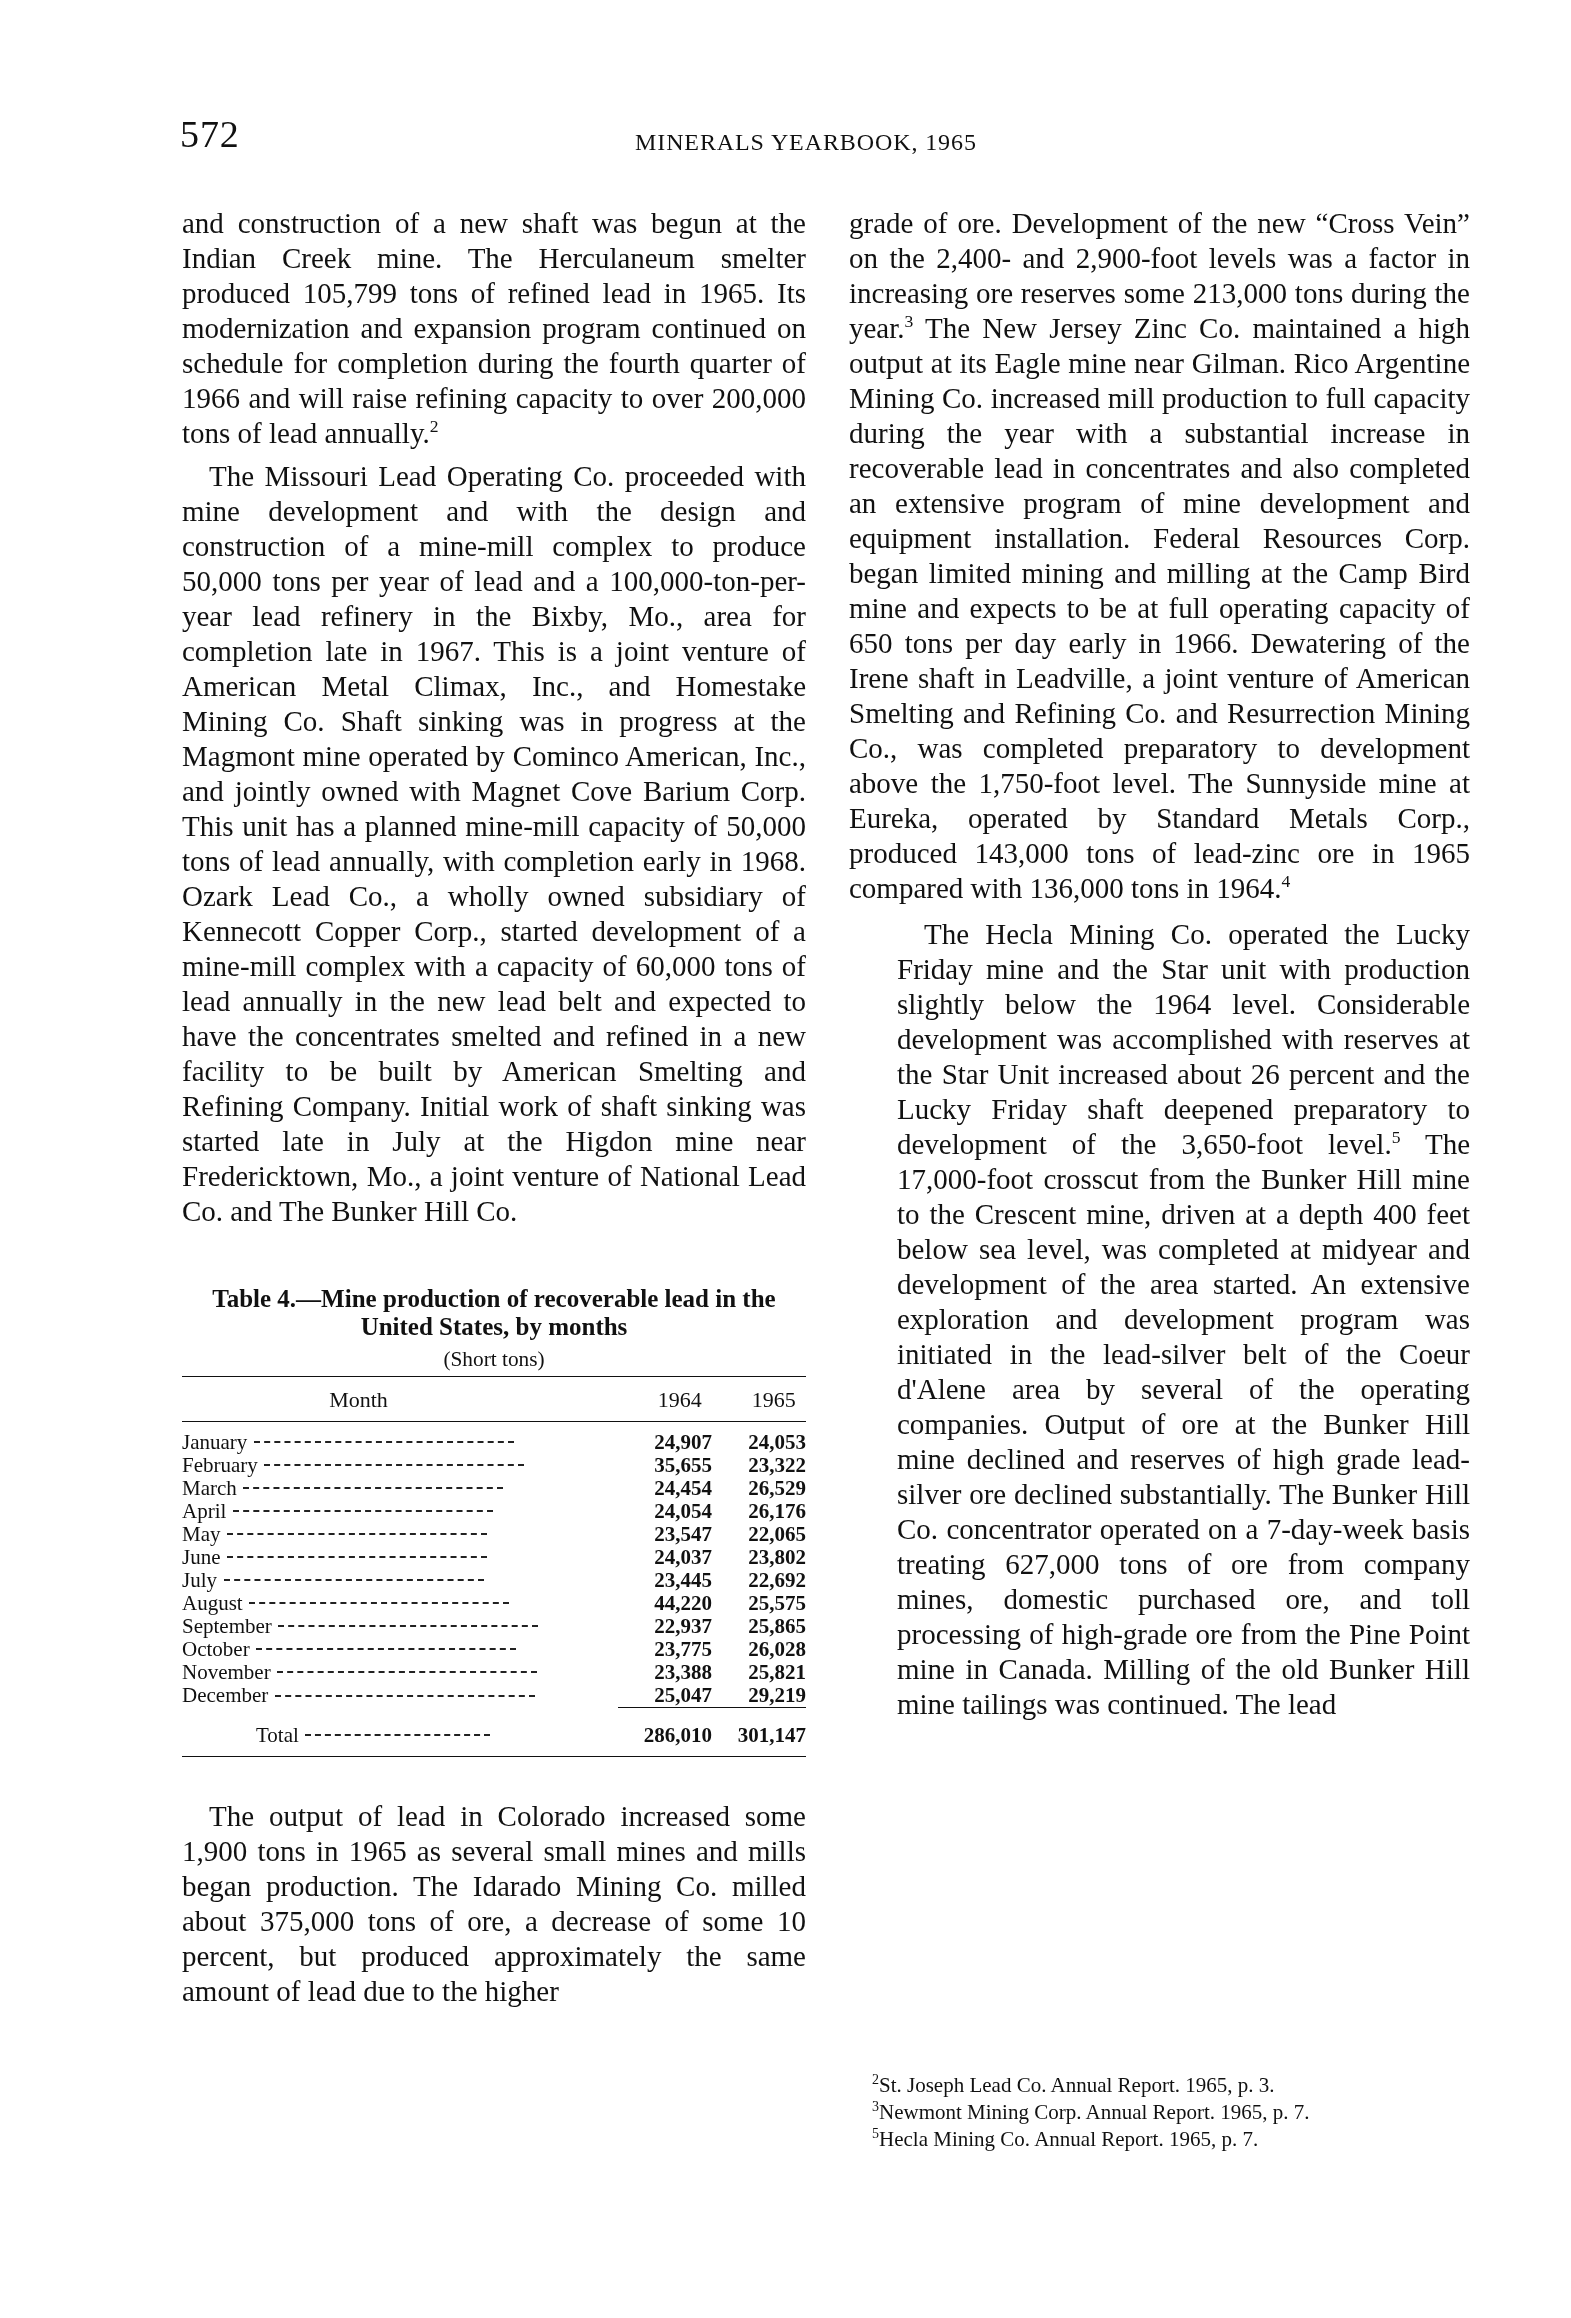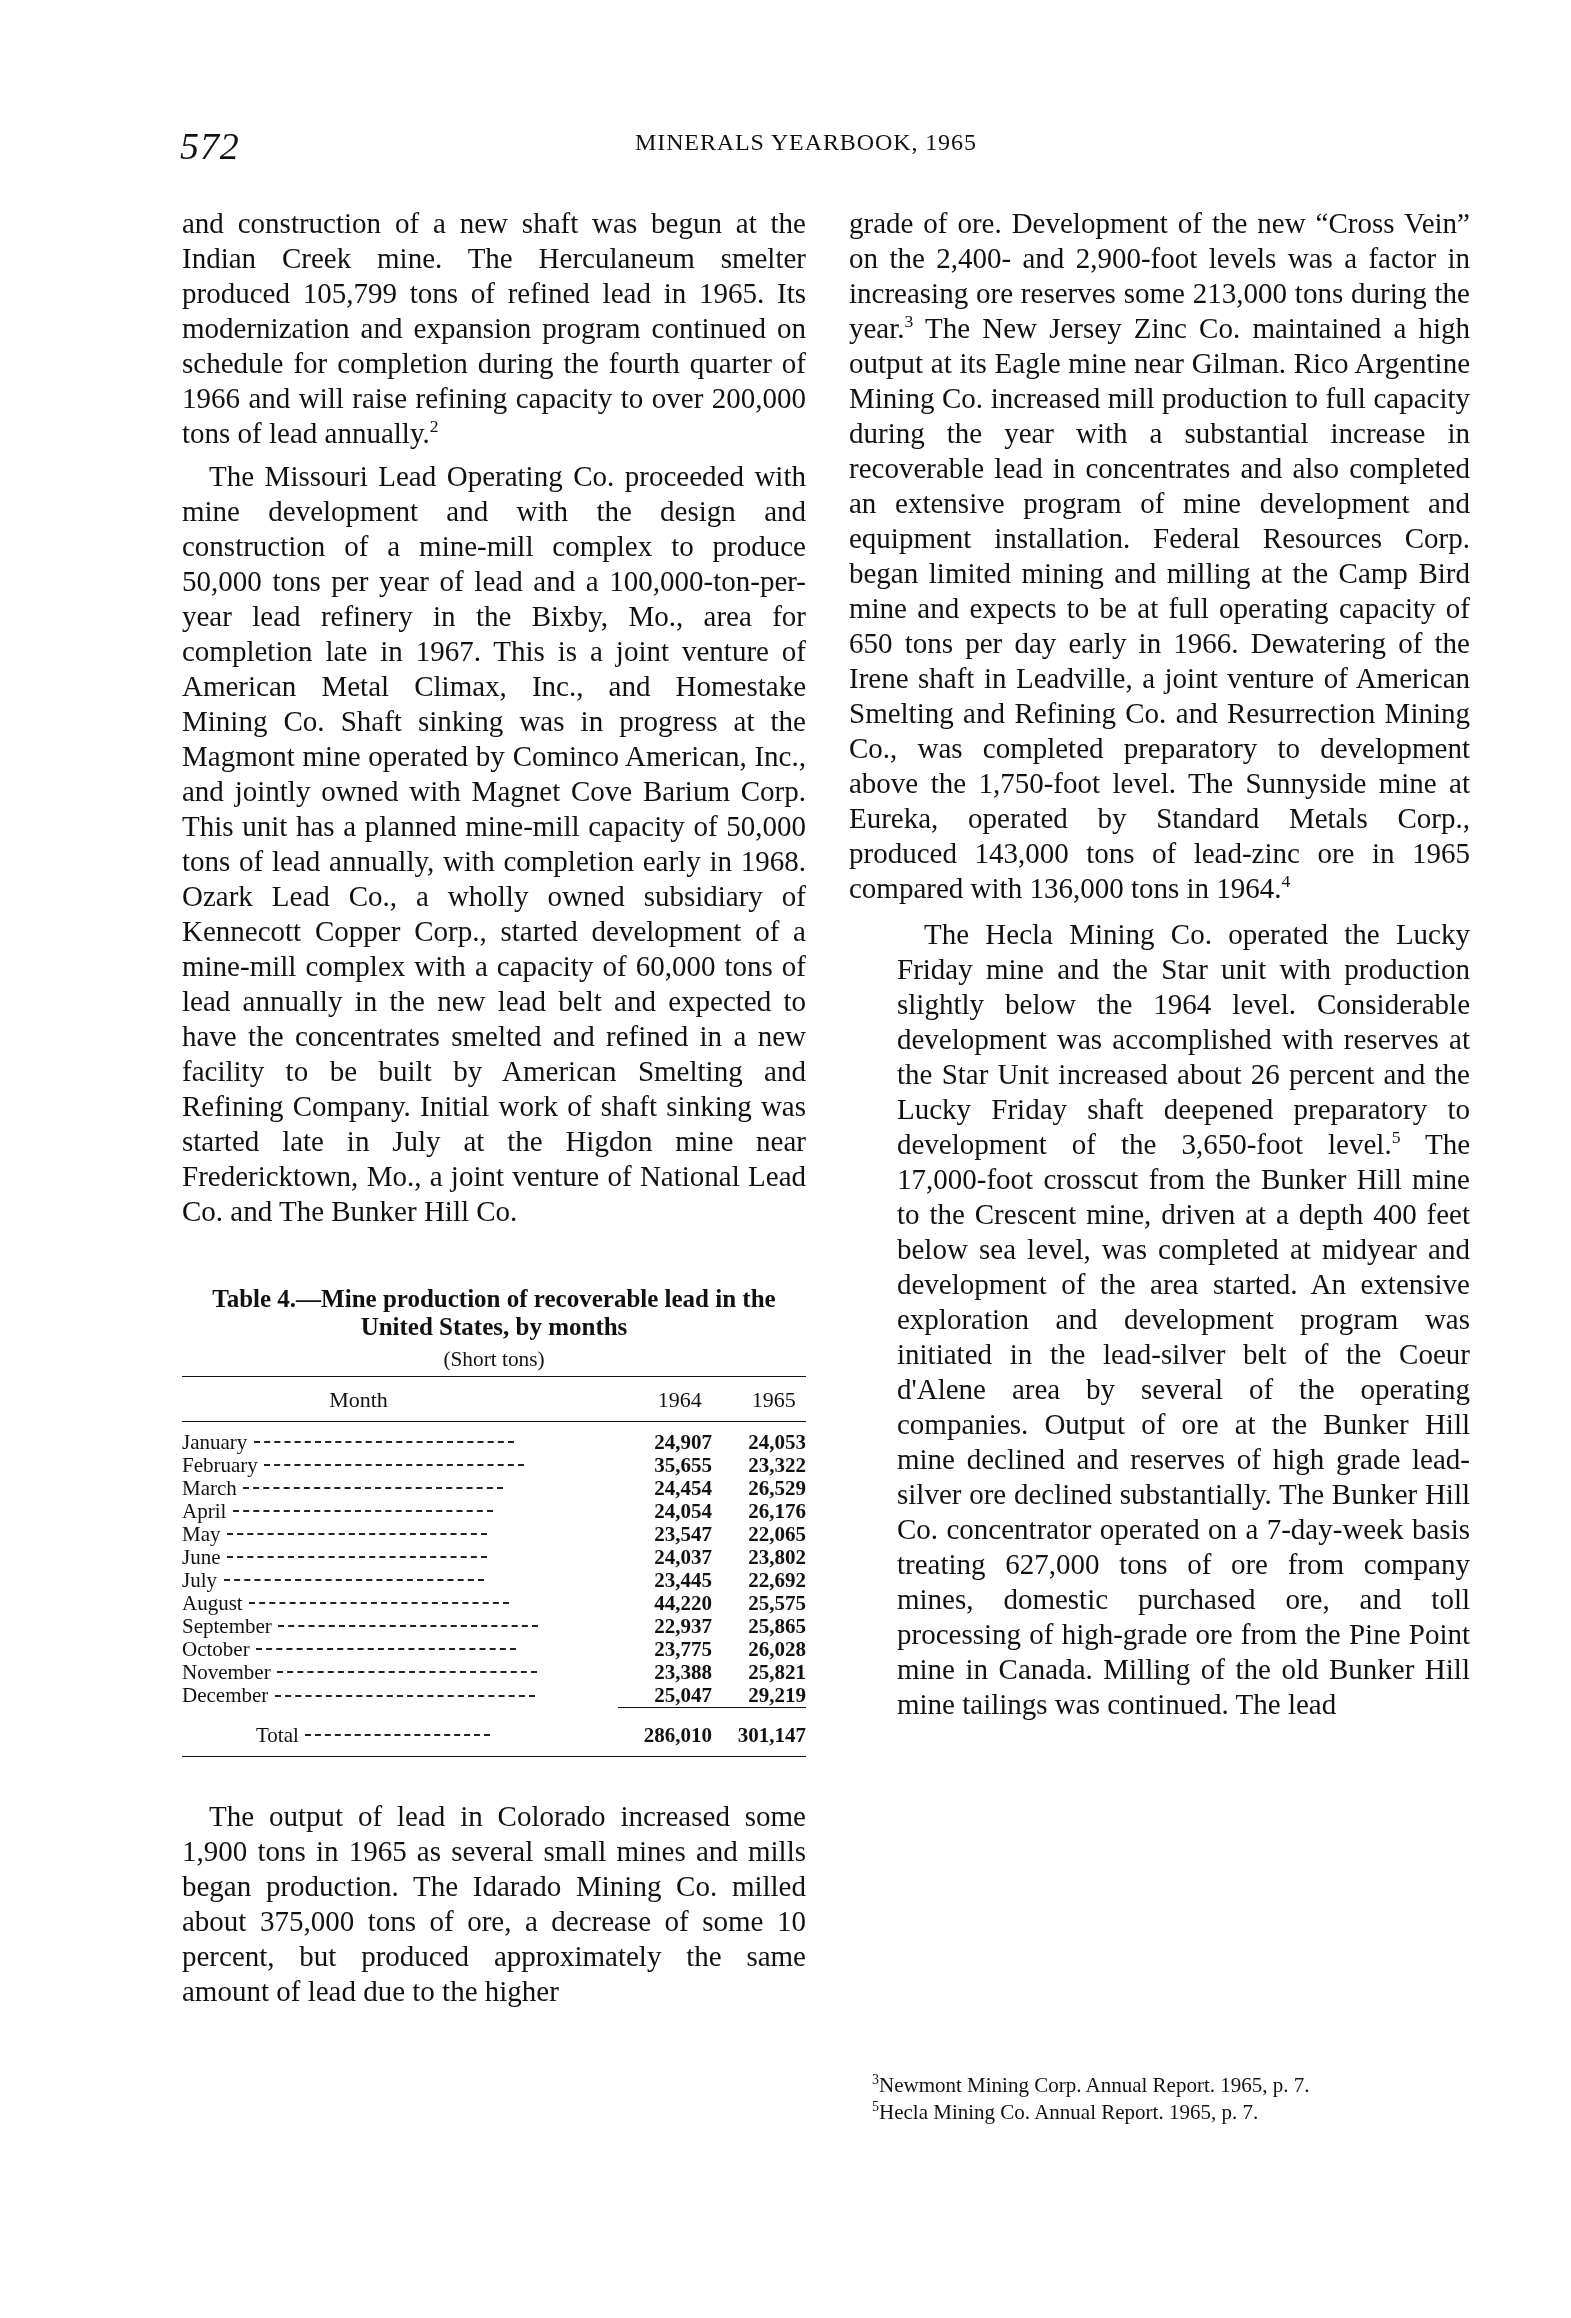--- a/index.html
+++ b/index.html
@@ -1,22 +1,22 @@
 <!DOCTYPE html>
 <html style="font-size:7.4px"><head>
 <meta charset="utf-8">
 <style>
   html, body { margin: 0; padding: 0; background: #ffffff; }
   body {
     width: 1572px; height: 2510px; position: relative; overflow: hidden;
     font-family: "Liberation Serif", "DejaVu Serif", serif; color: #111;
   }
   .page-number {
-    position: absolute; left: 180px; top: 124px;
-    font-size: 38px; letter-spacing: 0.9px; font-style: italic;
+    position: absolute; left: 180px; top: 112px;
+    font-size: 38px; letter-spacing: 0.9px;
   }
   .running-head {
     position: absolute; left: 635px; top: 129px;
     font-size: 24px; letter-spacing: 0.9px;
   }
   .col {
     position: absolute; top: 206px; width: 624px;
     font-size: 29px; line-height: 35px; text-align: justify;
     hyphens: manual;
   }
@@ -166,16 +166,17 @@
 
   <p class="para indent after-table">The output of lead in Colorado increased some 1,900 tons in 1965 as several small mines and mills began production. The Idarado Mining Co. milled about 375,000 tons of ore, a decrease of some 10 percent, but produced approximately the same amount of lead due to the higher</p>
 </div>
 
 <div class="col col-right">
   <p class="para"><span>grade of ore. Development of the new “Cross Vein” on the 2,400- and 2,900-foot levels was a factor in increasing ore reserves some 213,000 tons during the year.</span><sup>3</sup><span> The New Jersey Zinc Co. maintained a high output at its Eagle mine near Gilman. Rico Argentine Mining Co. increased mill production to full capacity during the year with a substantial increase in recoverable lead in concentrates and also completed an extensive program of mine development and equipment installation. Federal Resources Corp. began limited mining and milling at the Camp Bird mine and expects to be at full operating capacity of 650 tons per day early in 1966. Dewatering of the Irene shaft in Leadville, a joint venture of American Smelting and Refining Co. and Resurrection Mining Co., was completed preparatory to development above the 1,750-foot level. The Sunnyside mine at Eureka, operated by Standard Metals Corp., produced 143,000 tons of lead-zinc ore in 1965 compared with 136,000 tons in 1964.</span><sup>4</sup></p>
   <p class="para indent gap"><span>The Hecla Mining Co. operated the Lucky Friday mine and the Star unit with production slightly below the 1964 level. Considerable development was accomplished with reserves at the Star Unit increased about 26 percent and the Lucky Friday shaft deepened preparatory to development of the 3,650-foot level.</span><sup>5</sup><span> The 17,000-foot crosscut from the Bunker Hill mine to the Crescent mine, driven at a depth 400 feet below sea level, was completed at midyear and development of the area started. An extensive exploration and development program was initiated in the lead-silver belt of the Coeur d'Alene area by several of the operating companies. Output of ore at the Bunker Hill mine declined and reserves of high grade lead-silver ore declined substantially. The Bunker Hill Co. concentrator operated on a 7-day-week basis treating 627,000 tons of ore from company mines, domestic purchased ore, and toll processing of high-grade ore from the Pine Point mine in Canada. Milling of the old Bunker Hill mine tailings was continued. The lead</span></p>
 </div>
 
 <div class="footnotes">
+  <p class="fn"><sup>2</sup><span>St. Joseph Lead Co. Annual Report. 1965, p. 3.</span></p>
   <p class="fn"><sup>3</sup><span>Newmont Mining Corp. Annual Report. 1965, p. 7.</span></p>
   <p class="fn"><sup>5</sup><span>Hecla Mining Co. Annual Report. 1965, p. 7.</span></p>
 </div>
 
 
 </body></html>

